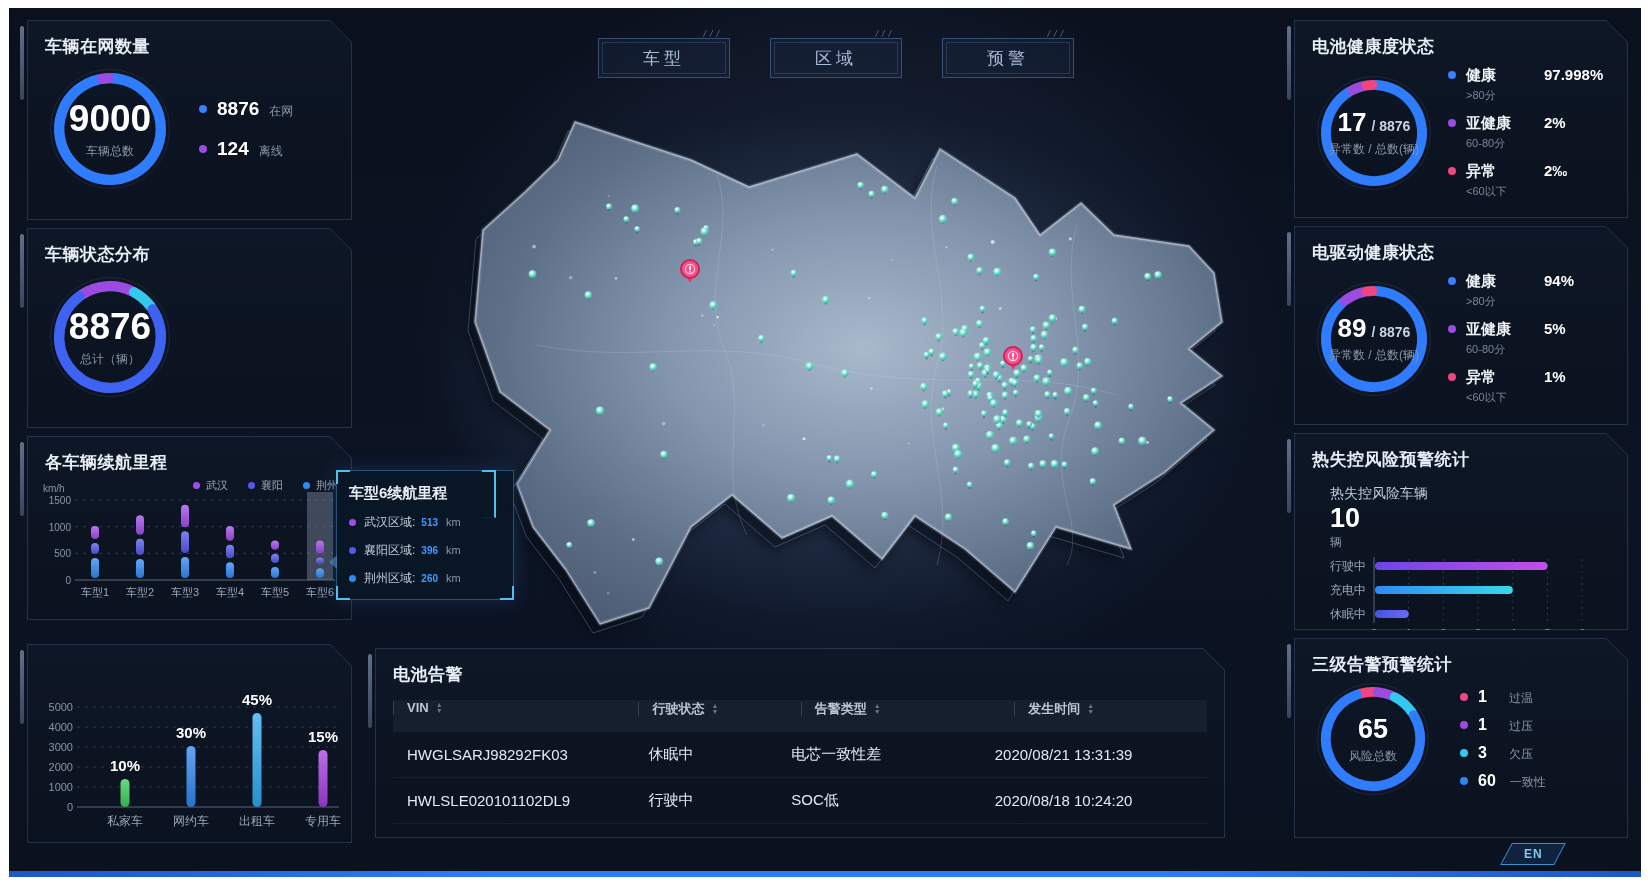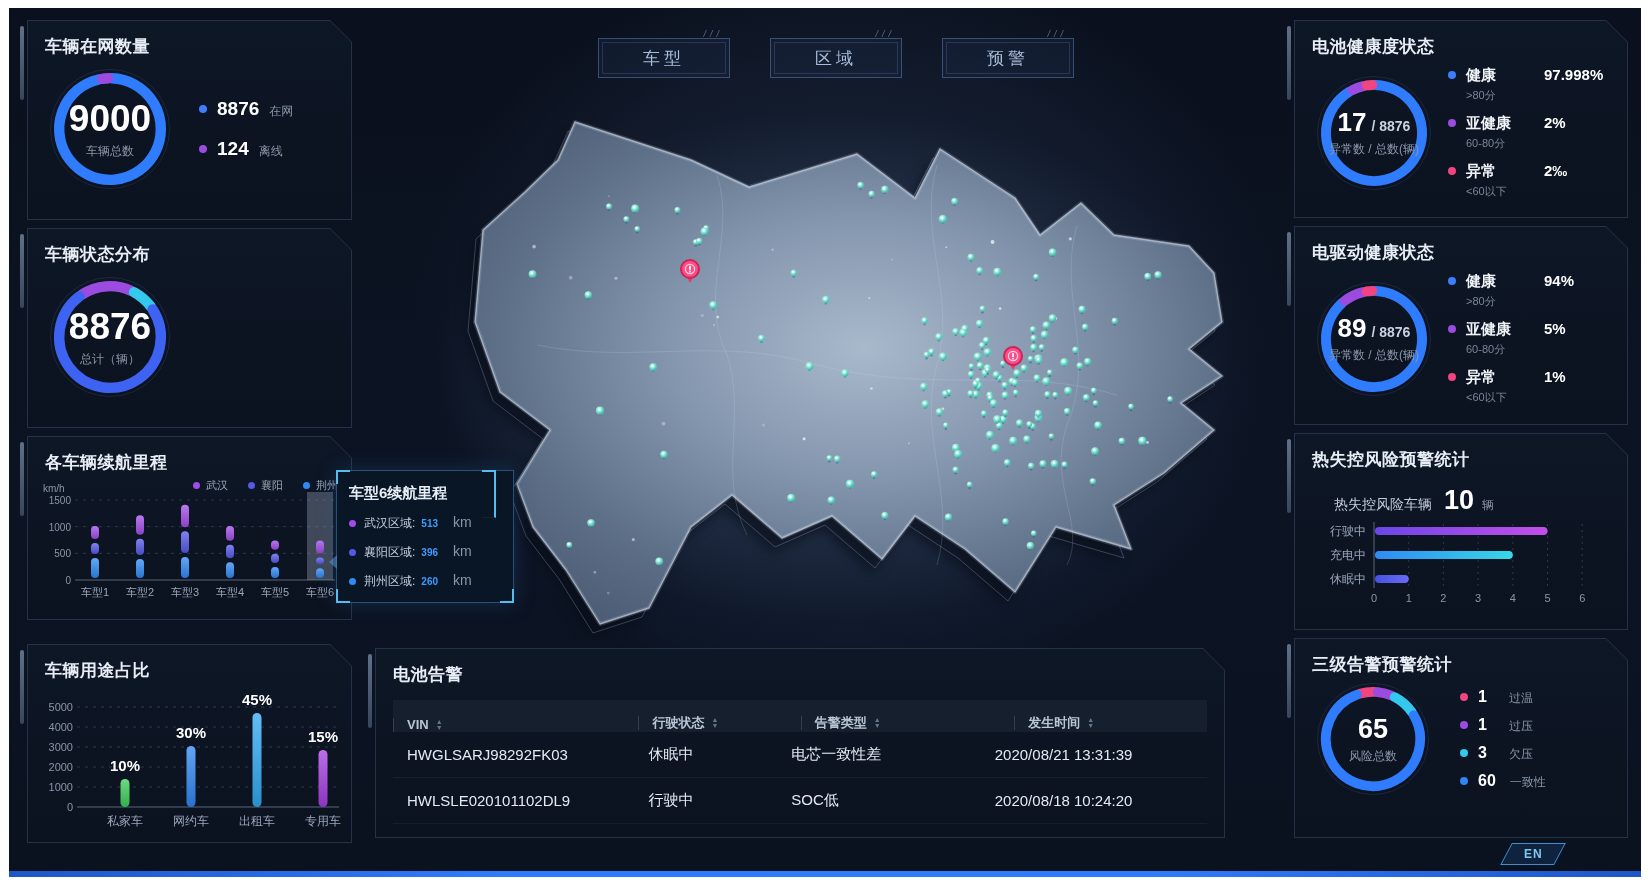--- a/index.html
+++ b/index.html
@@ -62,33 +62,33 @@
   .ck{position:absolute;width:12px;height:12px;border:0 solid #56BEEE;}
   .ck.tl{left:-1px;top:-1px;border-left-width:2px;border-top-width:2px;}
   .ck.tr{right:-1px;top:-1px;border-right-width:2px;border-top-width:2px;}
   .ck.bl{left:-1px;bottom:-1px;border-left-width:2px;border-bottom-width:2px;}
   .ck.br{right:-1px;bottom:-1px;border-right-width:2px;border-bottom-width:2px;}
   .tip-title{font-size:15px;font-weight:700;color:#E8EEF6;margin-bottom:6px;}
   .tip-row{display:flex;align-items:baseline;margin-top:11px;}
   .tdot{width:7px;height:7px;border-radius:50%;margin-right:8px;align-self:center;flex:0 0 auto;}
   .tlab{font-size:12px;color:#C2CCDA;}
   .tval{font-size:10px;font-weight:700;color:#3F9BFF;margin-left:6px;}
-  .tunit{font-size:14px;color:#8A96A8;margin-left:15px;}
-
-  .tbl-head{display:flex;height:32px;align-items:flex-end;background:#161F2E;margin:14px 18px 0;gap:40px;}
+  .tunit{font-size:11px;color:#8A96A8;margin-left:8px;}
+
+  .tbl-head{display:flex;height:32px;align-items:flex-start;background:#161F2E;margin:14px 18px 0;gap:40px;}
   .th{position:relative;display:flex;align-items:center;color:#BAC6D6;font-size:13px;font-weight:700;padding-left:14px;cursor:pointer;}
   .th::before{content:"";position:absolute;left:0;top:50%;transform:translateY(-50%);width:1px;height:14px;background:rgba(255,255,255,.14);}
   .sort{display:flex;flex-direction:column;margin-left:7px;}
   .sort i{font-style:normal;font-size:7px;line-height:6px;color:#66738a;}
   .tr{display:flex;height:45px;align-items:center;margin:0 18px;border-bottom:1px solid rgba(255,255,255,.05);color:#E4EAF2;font-size:15px;cursor:pointer;}
   .tr:last-child{border-bottom:none;}
   .td{padding-left:14px;}
   .c0{width:30%;}.c1{width:17%;}.c2{width:25%;}.c3{width:28%;}
 
-  .tsub{display:flex;align-items:baseline;padding:14px 0 0 40px;}
+  .tsub{display:flex;align-items:baseline;padding:14px 0 0 24px;flex-direction:column;}
   .tsl{font-size:14px;color:#C2CCDA;}
   .tsv{font-size:27px;font-weight:700;color:#fff;margin-left:12px;}
   .tsu{font-size:12px;color:#8A96A8;margin-left:8px;}
 
   .en{position:absolute;right:81px;bottom:12px;width:52px;height:20px;transform:skewX(-28deg);border:1px solid #3E8ED0;
       background:rgba(30,70,120,.35);display:flex;align-items:center;justify-content:center;z-index:8;cursor:pointer;}
   .en span{transform:skewX(28deg);color:#7FC8F0;font-size:12px;font-weight:700;letter-spacing:1px;}
   svg text{font-family:"Liberation Sans","DejaVu Sans",sans-serif;}
 </style>
 </head>
@@ -1045,21 +1045,20 @@
             <rect x="234" y="56.4" width="8" height="9.333333333333336" rx="4" fill="url(#rg0)"></rect>
             <text x="238" y="112" fill="#9AA6B8" font-size="11" text-anchor="middle">车型5</text>
             <rect x="279" y="84.13333333333333" width="8" height="9.866666666666674" rx="4" fill="url(#rg2)"></rect>
             <rect x="279" y="73.46666666666667" width="8" height="6.666666666666657" rx="4" fill="url(#rg1)"></rect>
             <rect x="279" y="56.4" width="8" height="13.06666666666667" rx="4" fill="url(#rg0)"></rect>
             <text x="283" y="112" fill="#9AA6B8" font-size="11" text-anchor="middle">车型6</text>
           </svg></div>
   </div>
 
   <div class="panel" style="left:18px;top:636px;width:325px;height:199px">
-    <div class="ptitle">车辆用途占比</div>
     <div class="chartbox" id="usage-chart" style="left:8px;top:38px;width:312px;height:155px"><svg width="312" height="155" viewBox="0 0 312 155">
             <defs>
               <linearGradient id="ug0" x1="0" y1="0" x2="0" y2="1">
                 <stop offset="0%" stop-color="rgb(108,218,131)"></stop>
                 <stop offset="100%" stop-color="rgb(50,174,77)"></stop>
               </linearGradient>
               <linearGradient id="ug1" x1="0" y1="0" x2="0" y2="1">
                 <stop offset="0%" stop-color="rgb(99,164,244)"></stop>
                 <stop offset="100%" stop-color="rgb(40,114,204)"></stop>
               </linearGradient>

